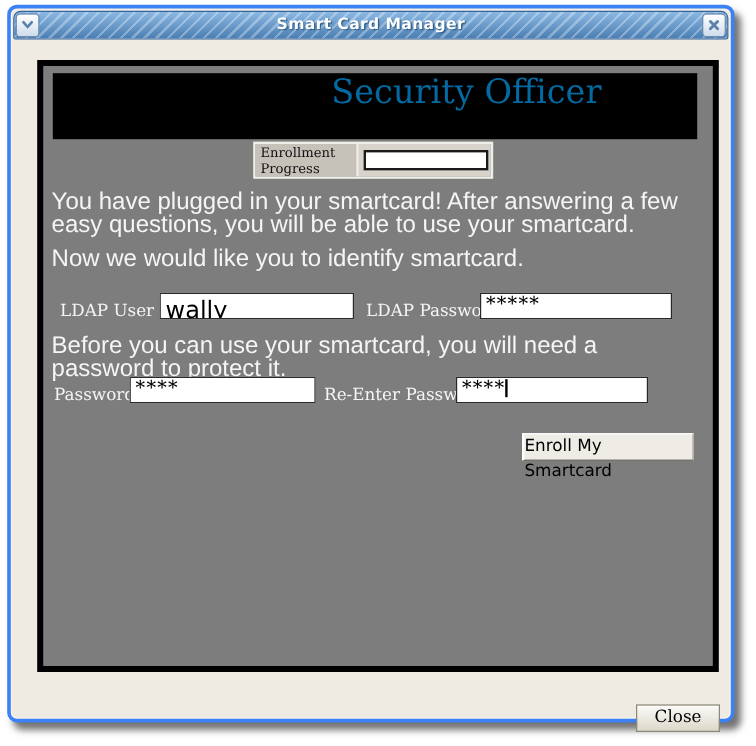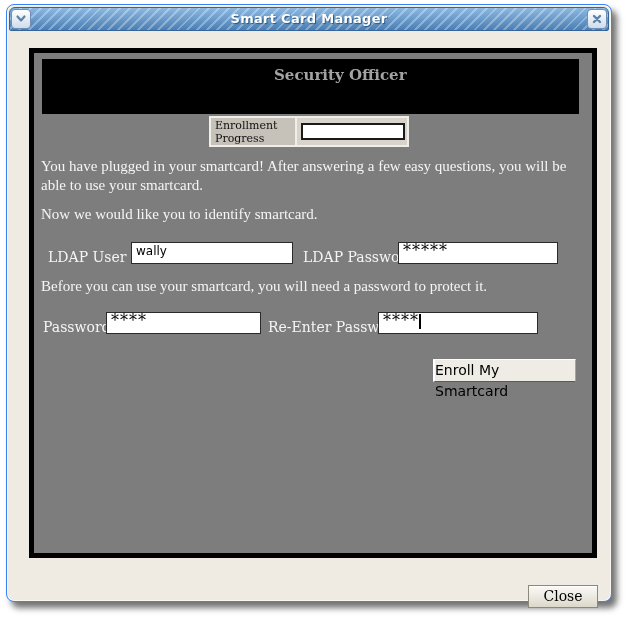--- a/index.html
+++ b/index.html
@@ -1,21 +1,21 @@
 <!DOCTYPE html>
 <html><head>
 <meta charset="utf-8">
 <style>
   html,body{margin:0;padding:0;background:#ffffff;width:630px;height:622px;overflow:hidden;
     font-family:"DejaVu Sans", sans-serif;}
   *{box-sizing:border-box;}
 
   
   .window{position:absolute;left:6px;top:4px;width:606px;height:598px;
-    background:#efebe2;border:1px solid #3b82f6;border-radius:8px;
+    background:#efebe2;border:3px solid #3b82f6;border-radius:8px;
     box-shadow:5px 6px 6px rgba(0,0,0,0.55), inset 0 0 0 1px #f8f6f0;}
 
   
   .titlebar{position:absolute;left:2px;top:2px;right:2px;height:24px;
     border:1px solid #35659c;border-radius:6px 6px 2px 2px;
     background:
       repeating-linear-gradient(135deg, rgba(255,255,255,0.30) 0 2px, rgba(255,255,255,0) 2px 7px),
       linear-gradient(#8cb8e2,#4a7eb3);
     }
   .titlebar .title{position:absolute;left:0;right:0;top:3px;text-align:center;
@@ -27,48 +27,48 @@
   .win-btn.left{left:1px;}
   .win-btn.right{right:1px;}
   .win-btn svg{display:block;}
 
   
   .frame{position:absolute;left:22px;top:43px;width:568px;height:510px;background:#000000;}
   .panel{position:absolute;left:5px;top:5px;right:5px;bottom:5px;background:#7d7d7d;}
 
   
   .header{position:absolute;left:8px;top:6px;width:537px;height:55px;background:#000000;}
-  .header-title{position:absolute;left:232px;top:4px;color:#a3a3a3;
-    font-family:"DejaVu Serif", serif;font-weight:bold;font-size:15px;line-height:24px;
+  .header-title{position:absolute;left:232px;top:4px;color:#0369a1;
+    font-family:"DejaVu Serif", serif;font-weight:normal;font-size:28px;line-height:24px;
     white-space:nowrap;}
   .header-title span{display:block;}
 
   
   .progress{position:absolute;left:175px;top:63px;width:200px;height:31px;
     border:2px solid #f0eee8;display:flex;}
   .progress-label{width:86px;background:#c6c2ba;color:#111111;
     font-family:"DejaVu Serif", serif;font-size:11px;line-height:13px;
     padding:1px 0 0 4px;border-right:2px solid #f0eee8;}
   .progress-cell{flex:1;background:#d8d4cc;position:relative;}
   .progress-track{position:absolute;left:4px;right:2px;top:5px;height:17px;
     background:#ffffff;border:2px solid #1a1a1a;}
   .pb-fill{height:100%;width:0;background:#3a6ea5;}
 
   
-  .para{position:absolute;color:#f5f5f5;font-family:Liberation Serif, serif;
-    font-size:15px;line-height:19px;margin:0;}
+  .para{position:absolute;color:#f5f5f5;font-family:Liberation Sans, sans-serif;
+    font-size:20px;line-height:19px;margin:0;}
   .p1{left:7px;top:104px;width:535px;}
   .p2{left:7px;top:152px;width:535px;}
   .p3{left:7px;top:224px;width:545px;}
 
   .fld-label{position:absolute;color:#f5f5f5;font-family:"DejaVu Serif", serif;
     font-size:14px;white-space:nowrap;}
   .field{position:absolute;height:22px;background:#ffffff;border:1px solid #2a2a2a;
     color:#000000;overflow:hidden;white-space:nowrap;padding:1px 0 0 4px;}
-  .field.sans{font-family:"DejaVu Sans", sans-serif;font-size:12px;}
+  .field.sans{font-family:"DejaVu Sans", sans-serif;font-size:20px;}
   .field.pwd{font-family:"DejaVu Serif", serif;font-size:16px;letter-spacing:1px;line-height:14px;}
   .caret{display:inline-block;width:2px;height:15px;background:#000000;
     vertical-align:top;margin-left:0px;}
 
   .lbl-ldap-user{left:14px;top:196px;}
   .fld-ldap-user{left:97px;top:189px;width:162px;}
   .lbl-ldap-pass{left:269px;top:196px;}
   .fld-ldap-pass{left:364px;top:189px;width:160px;}
   .lbl-pass{left:9px;top:266px;}
   .fld-pass{left:72px;top:259px;width:155px;}

